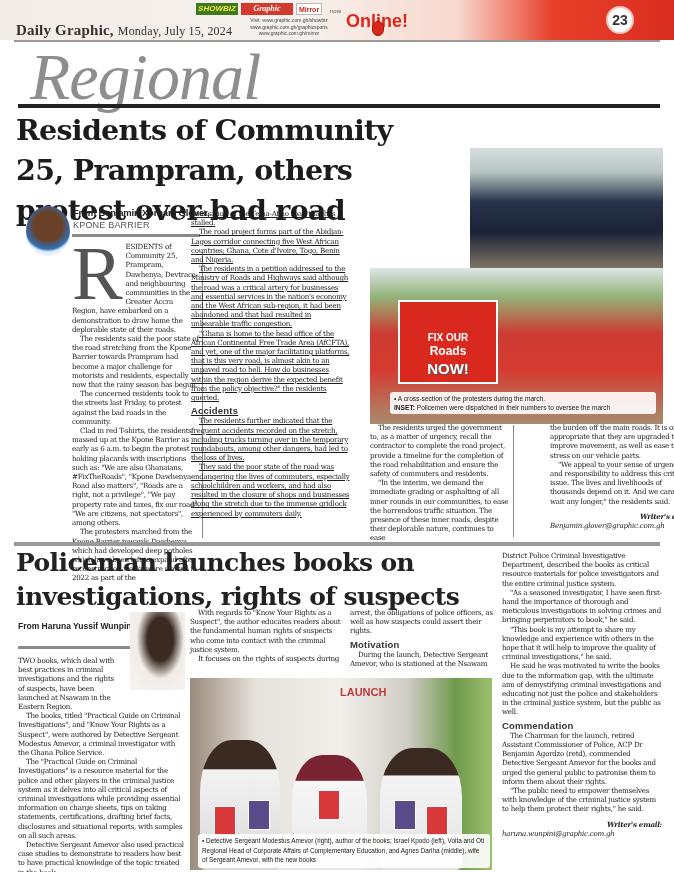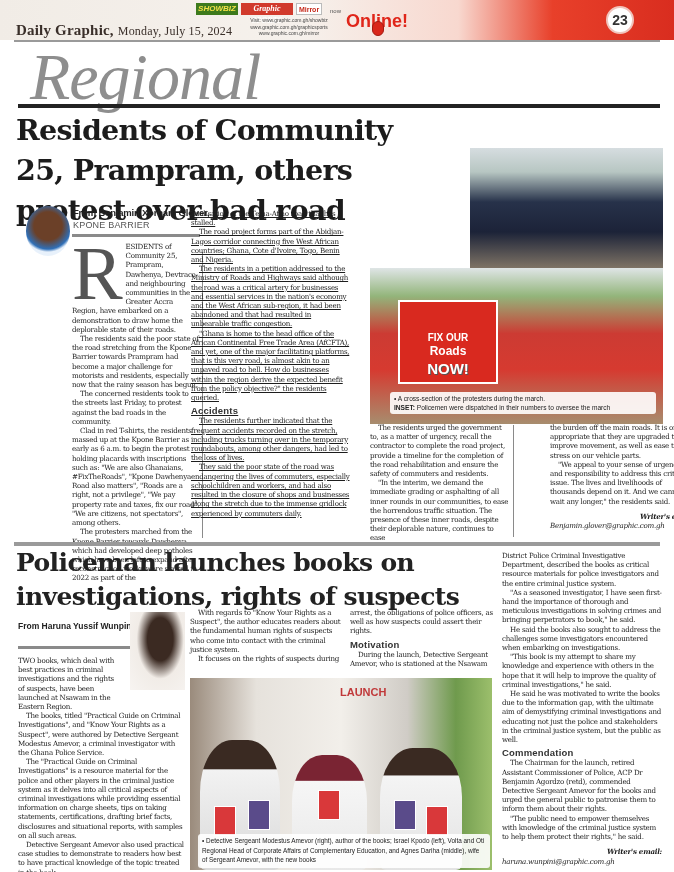--- a/index.html
+++ b/index.html
@@ -207,21 +207,20 @@
 <div class="book" style="left:214px;top:806px;"></div>
 <div class="book" style="left:248px;top:800px;background:#5a4b8a;"></div>
 <div class="book" style="left:318px;top:790px;"></div>
 <div class="book" style="left:394px;top:800px;background:#5a4b8a;"></div>
 <div class="book" style="left:426px;top:806px;"></div>
 <div class="caption2">• Detective Sergeant Modestus Amevor (right), author of the books; Israel Kpodo (left), Volta and Oti Regional Head of Corporate Affairs of Complementary Education, and Agnes Dariha (middle), wife of Sergeant Amevor, with the new books</div>
 
 <div class="col6 body">
   <p class="noindent">District Police Criminal Investigative Department, described the books as critical resource materials for police investigators and the entire criminal justice system.</p>
   <p>"As a seasoned investigator, I have seen first-hand the importance of thorough and meticulous investigations in solving crimes and bringing perpetrators to book," he said.</p>
-  <p>He said the books also sought to address the challenges some investigators encountered when embarking on investigations.</p>
   <p>"This book is my attempt to share my knowledge and experience with others in the hope that it will help to improve the quality of criminal investigations," he said.</p>
   <p>He said he was motivated to write the books due to the information gap, with the ultimate aim of demystifying criminal investigations and educating not just the police and stakeholders in the criminal justice system, but the public as well.</p>
   <div class="subhead">Commendation</div>
   <p>The Chairman for the launch, retired Assistant Commissioner of Police, ACP Dr Benjamin Agordzo (retd), commended Detective Sergeant Amevor for the books and urged the general public to patronise them to inform them about their rights.</p>
   <p>"The public need to empower themselves with knowledge of the criminal justice system to help them protect their rights," he said.</p>
   <div class="email-label">Writer's email:</div>
   <div class="email-val">haruna.wunpini@graphic.com.gh</div>
 </div>
 
 </body></html>

